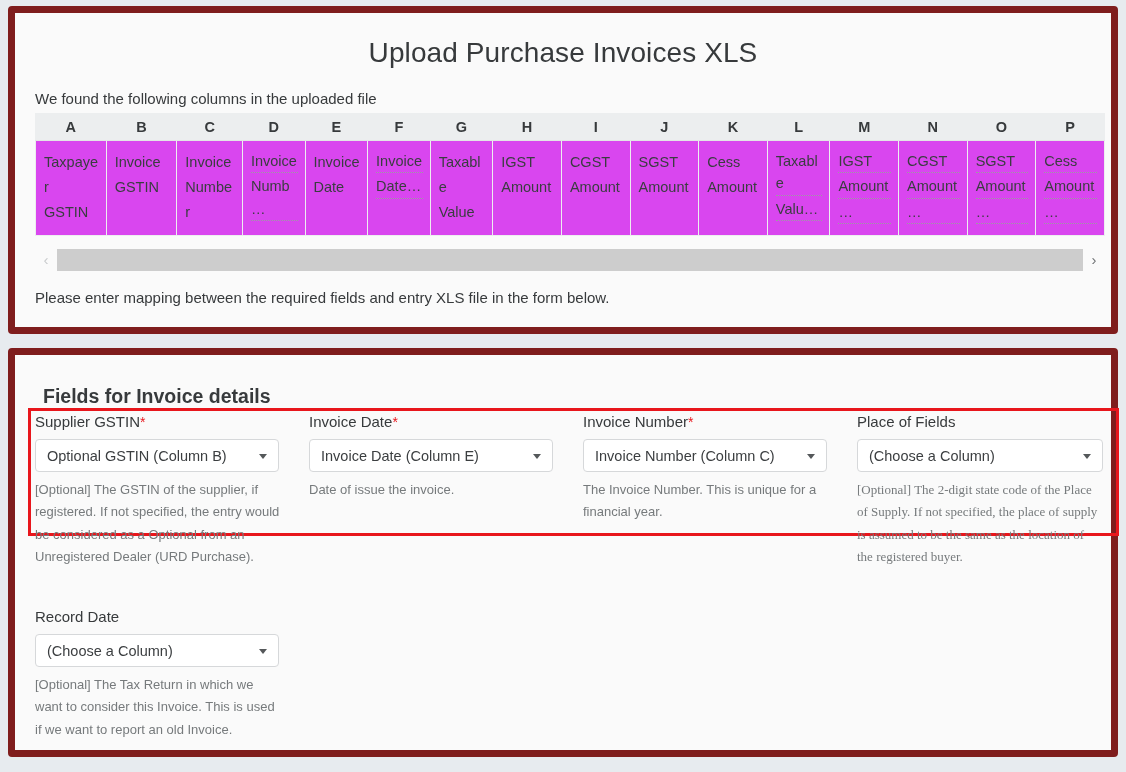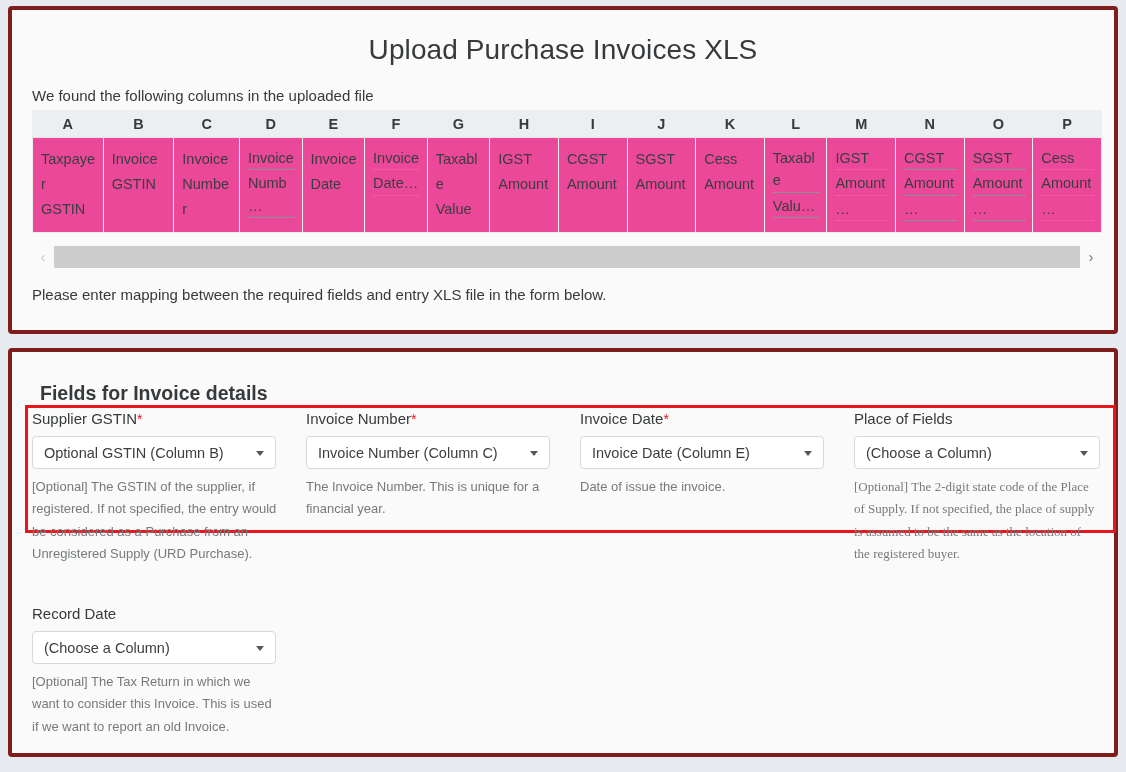--- a/index.html
+++ b/index.html
@@ -12,21 +12,21 @@
     overflow: hidden;
   }
   .page { width: 1126px; height: 772px; position: relative; }
 
   
   .card {
     position: absolute;
     left: 8px;
     width: 1110px;
     background: #fafafa;
-    border: 4px solid #7f1d1d;
+    border: 7px solid #7f1d1d;
     border-radius: 4px;
   }
   #card-upload { top: 6px; height: 328px; }
   #card-fields { top: 348px; height: 409px; }
 
   
   .page-title {
     text-align: center;
     font-size: 28px;
     font-weight: 400;
@@ -60,21 +60,21 @@
     border-bottom: 1px solid #e3e5e6;
     font-size: 14.5px;
     font-weight: bold;
     color: #373a3c;
     text-align: center;
     height: 27px;
     padding: 0;
     vertical-align: middle;
   }
   table.cols td {
-    background: #ec4899;
+    background: #d946ef;
     border-left: 1px solid #eceeef;
     border-right: 1px solid #eceeef;
     border-bottom: 1px solid #eceeef;
     font-size: 14.5px;
     color: #3a3d40;
     vertical-align: top;
     padding: 9px 7px 9px 8px;
     height: 75px;
     line-height: 1.72;
     word-break: break-word;
@@ -371,37 +371,37 @@
 
     <div class="highlight-box"></div>
 
     <div class="field-grid" id="field-grid">
         <div class="field w1">
           <div class="field-label">Supplier GSTIN<span class="req">*</span></div>
           <div class="select">
             <span>Optional GSTIN (Column B)</span>
             <span class="caret"></span>
           </div>
-          <p class="help">[Optional] The GSTIN of the supplier, if registered. If not specified, the entry would be considered as a Purchase from an Unregistered Supply (URD Purchase).</p>
+          <p class="help">[Optional] The GSTIN of the supplier, if registered. If not specified, the entry would be considered as a Optional from an Unregistered Dealer (URD Purchase).</p>
+        </div>
+        <div class="field w3">
+          <div class="field-label">Invoice Date<span class="req">*</span></div>
+          <div class="select">
+            <span>Invoice Date (Column E)</span>
+            <span class="caret"></span>
+          </div>
+          <p class="help">Date of issue the invoice.</p>
         </div>
         <div class="field w2">
           <div class="field-label">Invoice Number<span class="req">*</span></div>
           <div class="select">
             <span>Invoice Number (Column C)</span>
             <span class="caret"></span>
           </div>
           <p class="help">The Invoice Number. This is unique for a financial year.</p>
-        </div>
-        <div class="field w3">
-          <div class="field-label">Invoice Date<span class="req">*</span></div>
-          <div class="select">
-            <span>Invoice Date (Column E)</span>
-            <span class="caret"></span>
-          </div>
-          <p class="help">Date of issue the invoice.</p>
         </div>
         <div class="field w4">
           <div class="field-label">Place of Fields</div>
           <div class="select">
             <span>(Choose a Column)</span>
             <span class="caret"></span>
           </div>
           <p class="help">[Optional] The 2-digit state code of the Place of Supply. If not specified, the place of supply is assumed to be the same as the location of the registered buyer.</p>
         </div>
       </div>

